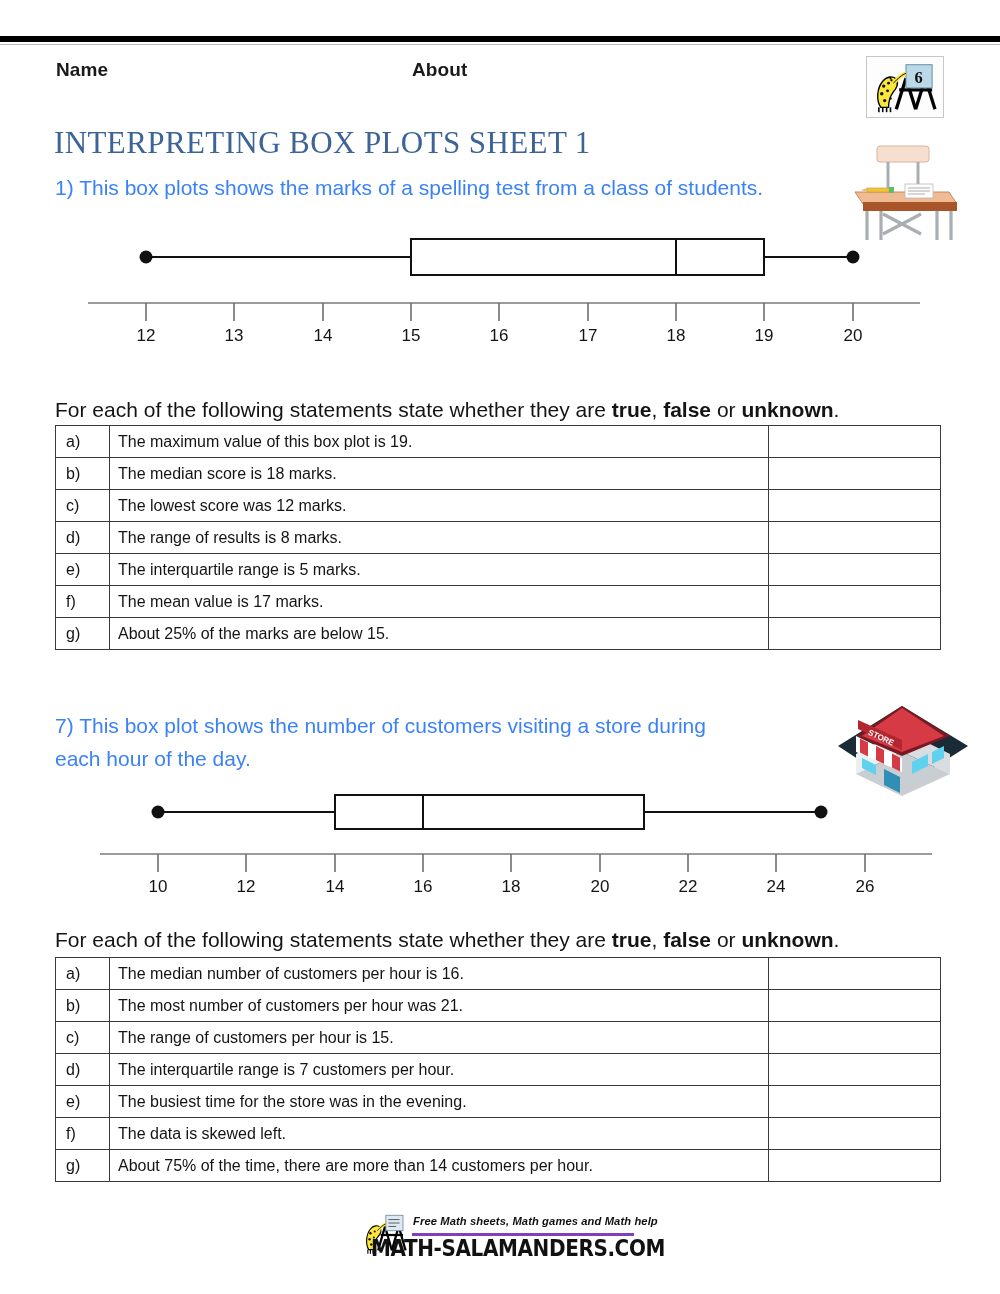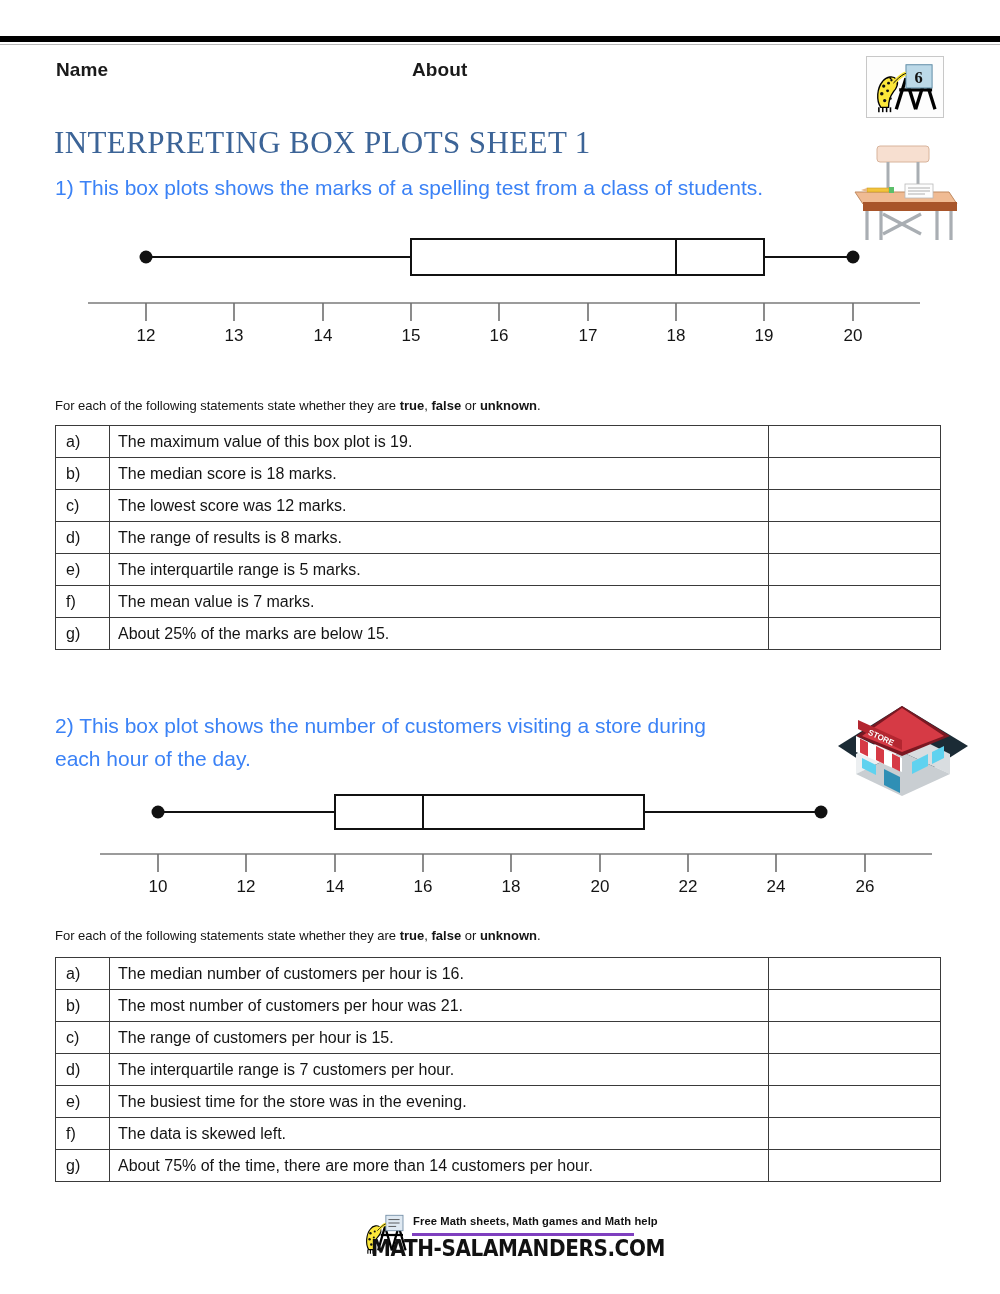--- a/index.html
+++ b/index.html
@@ -75,21 +75,21 @@
   .illus-store { position: absolute; left: 832px; top: 696px; width: 140px; height: 100px; }
 
   
   .plot { position: absolute; left: 0; width: 920px; }
   #plot1 { top: 228px; height: 120px; }
   #plot2 { top: 788px; height: 115px; padding-left: 12px; }
 
   
   .stmt-head {
     position: absolute;
-    font-size: 13px;
+    font-size: 21px;
     color: #141414;
   }
   #stmt-head-1 { left: 55px; top: 398px; }
   #stmt-head-2 { left: 55px; top: 928px; }
   .stmt-head b { font-weight: 700; }
 
   
   table.qtable {
     position: absolute;
     left: 55px;
@@ -117,20 +117,21 @@
     width: 300px; height: 62px;
   }
   .footer-tag {
     position: absolute;
     left: 58px; top: 6px;
     font-size: 11.2px;
     font-weight: 700;
     color: #111;
     white-space: nowrap;
     letter-spacing: .1px;
+    font-style: italic;
   }
   .footer-rule {
     position: absolute;
     left: 57px; top: 24px;
     width: 222px; height: 3px;
     background: #7f3fbf;
   }
   .footer-domain {
     position: absolute;
     left: 16px; top: 26px;
@@ -295,32 +296,32 @@
       <td class="stmt">The range of results is 8 marks.</td>
       <td class="ans"></td>
     </tr>
     <tr>
       <td class="lbl">e)</td>
       <td class="stmt">The interquartile range is 5 marks.</td>
       <td class="ans"></td>
     </tr>
     <tr>
       <td class="lbl">f)</td>
-      <td class="stmt">The mean value is 7 marks.</td>
+      <td class="stmt">The mean value is 17 marks.</td>
       <td class="ans"></td>
     </tr>
     <tr>
       <td class="lbl">g)</td>
       <td class="stmt">About 25% of the marks are below 15.</td>
       <td class="ans"></td>
     </tr>
   </tbody>
 </table>
 
-<div class="q-text" id="q2-text">2) This box plot shows the number of customers visiting a store during each hour of the day.</div>
+<div class="q-text" id="q2-text">7) This box plot shows the number of customers visiting a store during each hour of the day.</div>
 
 <div class="illus-store">
   <svg viewBox="0 0 140 100" width="140" height="100">
 
     <polygon points="70,10 136,50 70,92 6,50" fill="#1b2b35"></polygon>
 
     <polygon points="70,34 118,58 118,78 70,56" fill="#d9dde0"></polygon>
 
     <polygon points="70,34 24,58 24,78 70,56" fill="#eceff1"></polygon>
 

